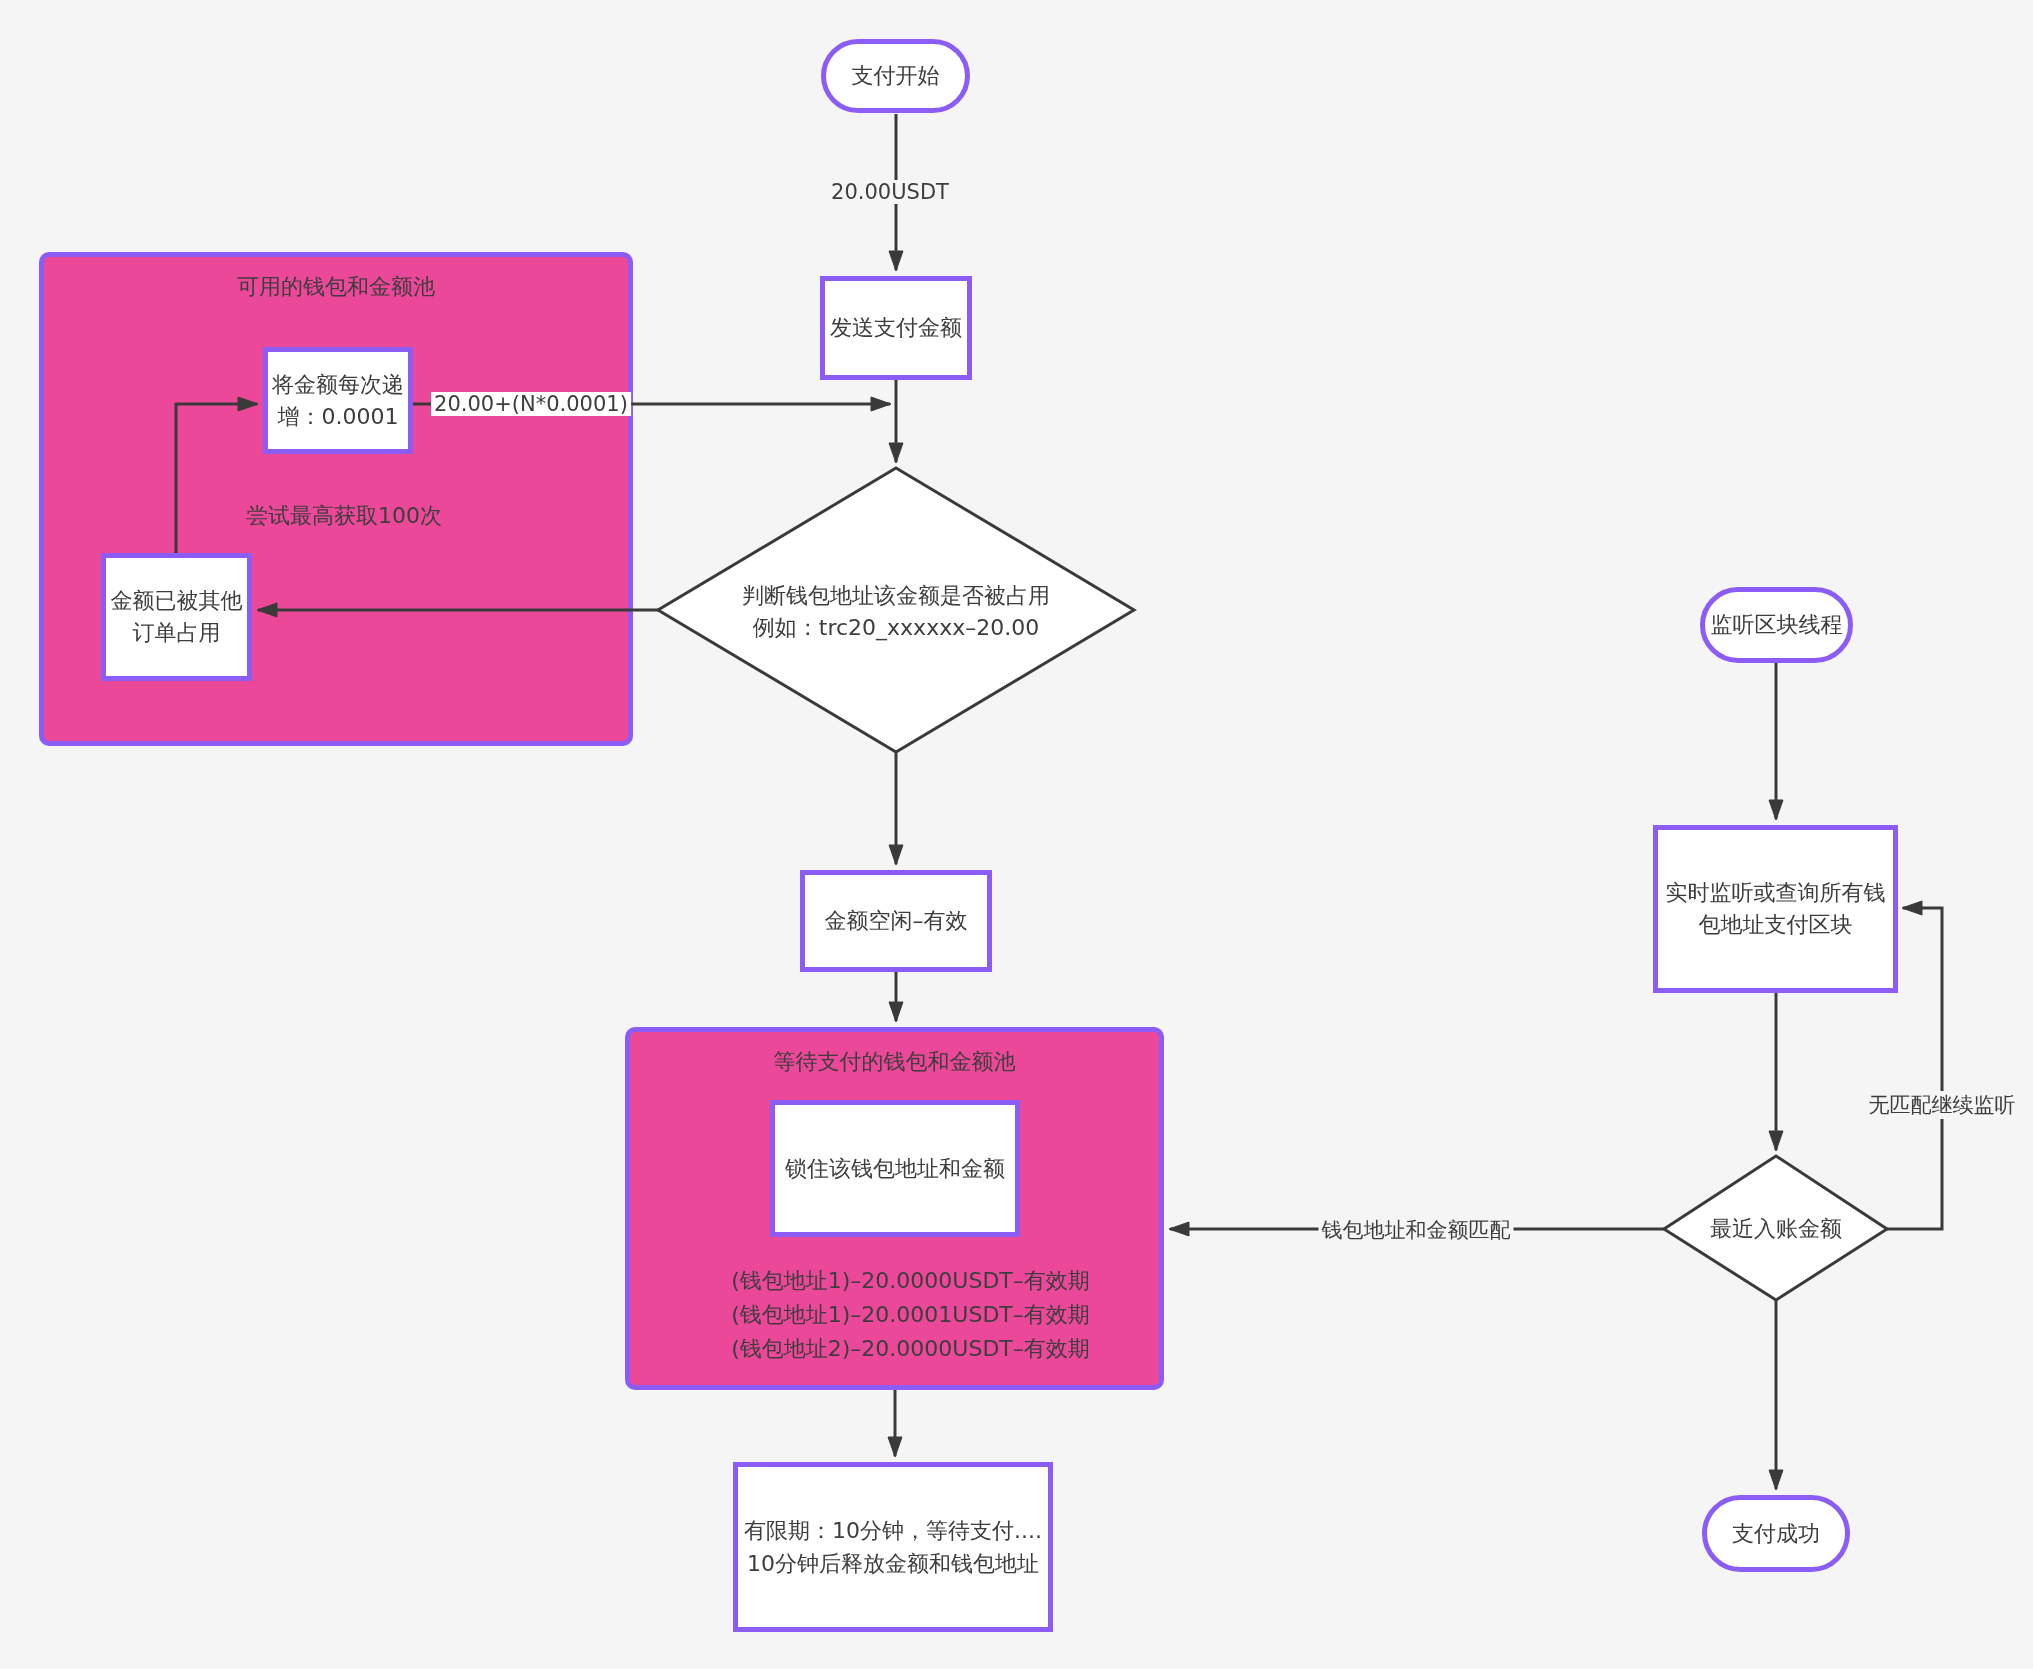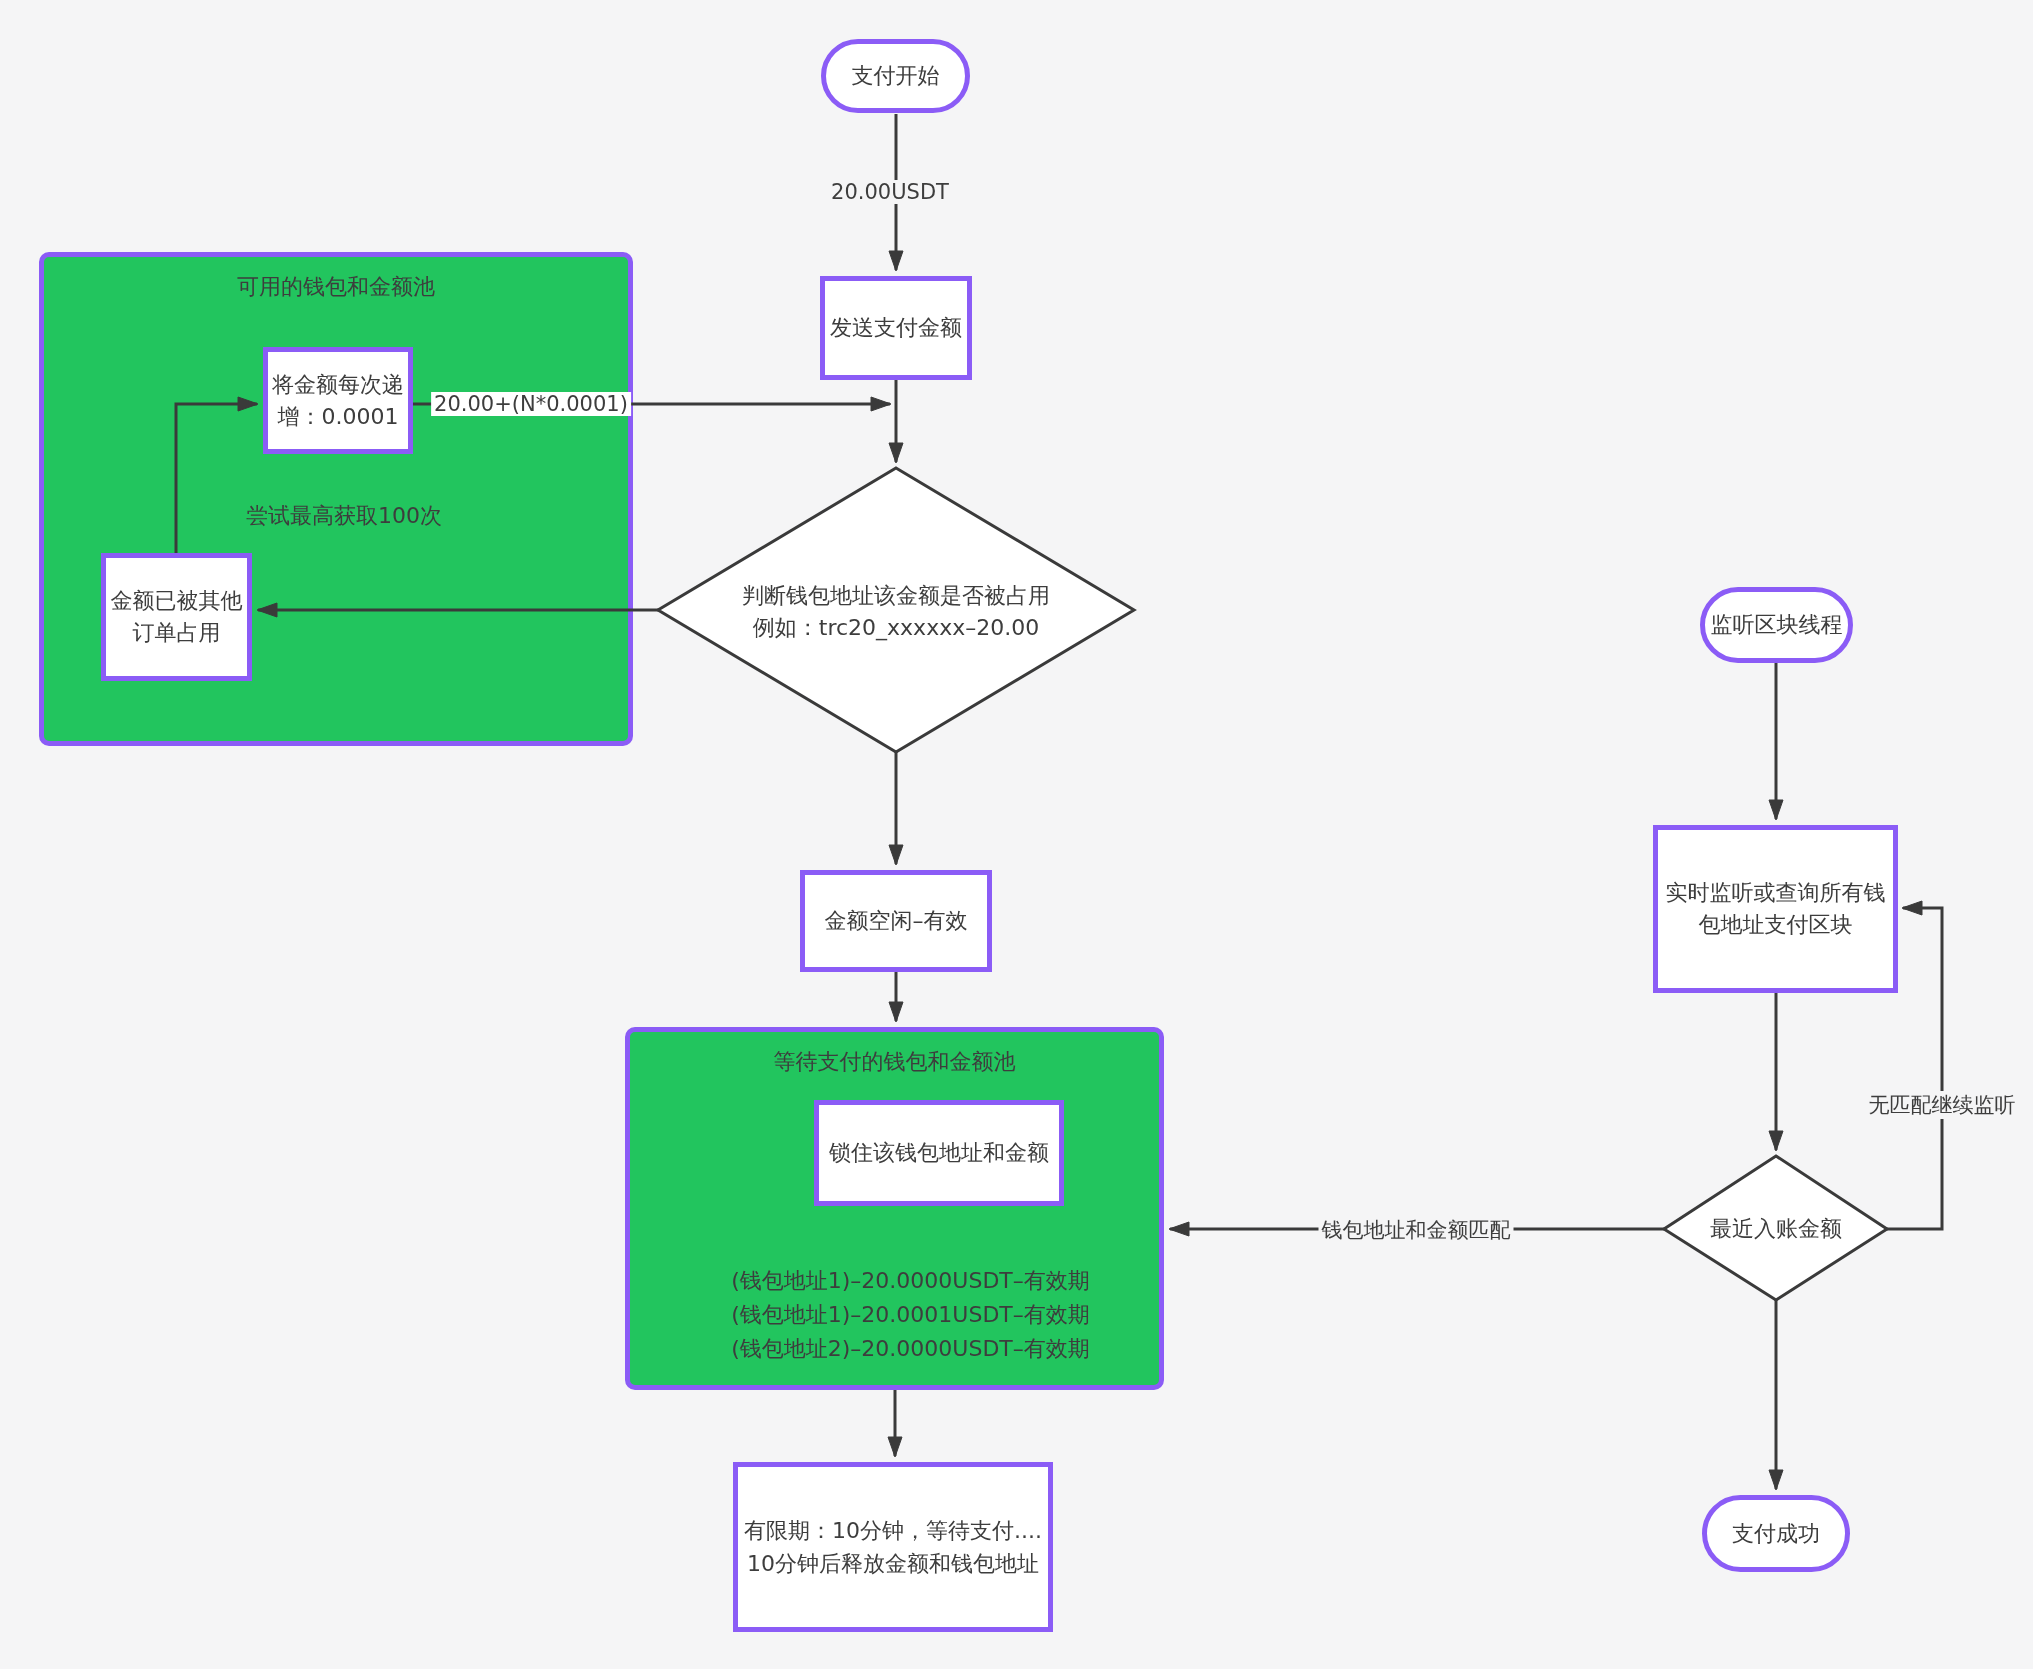--- a/index.html
+++ b/index.html
@@ -20,21 +20,21 @@
     display:flex;flex-direction:column;
     align-items:center;justify-content:center;
     text-align:center;
     font-size:22px;line-height:32px;
     color:#3d3d3d;
   }
   .pill{border-radius:40px;}
   .container-box{
     border-radius:10px;
     justify-content:flex-start;
-    background:#22c55e;
+    background:#ec4899;
   }
   .container-title{
     position:absolute;left:0;right:0;top:14px;
     text-align:center;font-size:22px;
   }
   .diamond-label{
     position:absolute;
     transform:translate(-50%,-50%);
     text-align:center;
     font-size:22px;line-height:32px;
@@ -121,21 +121,21 @@
 
   <div class="node" style="left:800px;top:870px;width:192px;height:102px;">
     <span>金额空闲–有效</span>
   </div>
 
   <div class="node" style="left:101px;top:553px;width:151px;height:128px;">
     <div>金额已被其他</div>
     <div>订单占用</div>
   </div>
 
-  <div class="node" style="left:770px;top:1100px;width:250px;height:106px;margin-left:44px;">
+  <div class="node" style="left:770px;top:1100px;width:250px;height:137px;">
     <span>锁住该钱包地址和金额</span>
   </div>
 
   <div class="node" style="left:733px;top:1462px;width:320px;height:170px;line-height:33px;">
     <div>有限期：10分钟，等待支付....</div>
     <div>10分钟后释放金额和钱包地址</div>
   </div>
 
   <div class="node pill" style="left:1700px;top:587px;width:153px;height:76px;">
     <span>监听区块线程</span>

